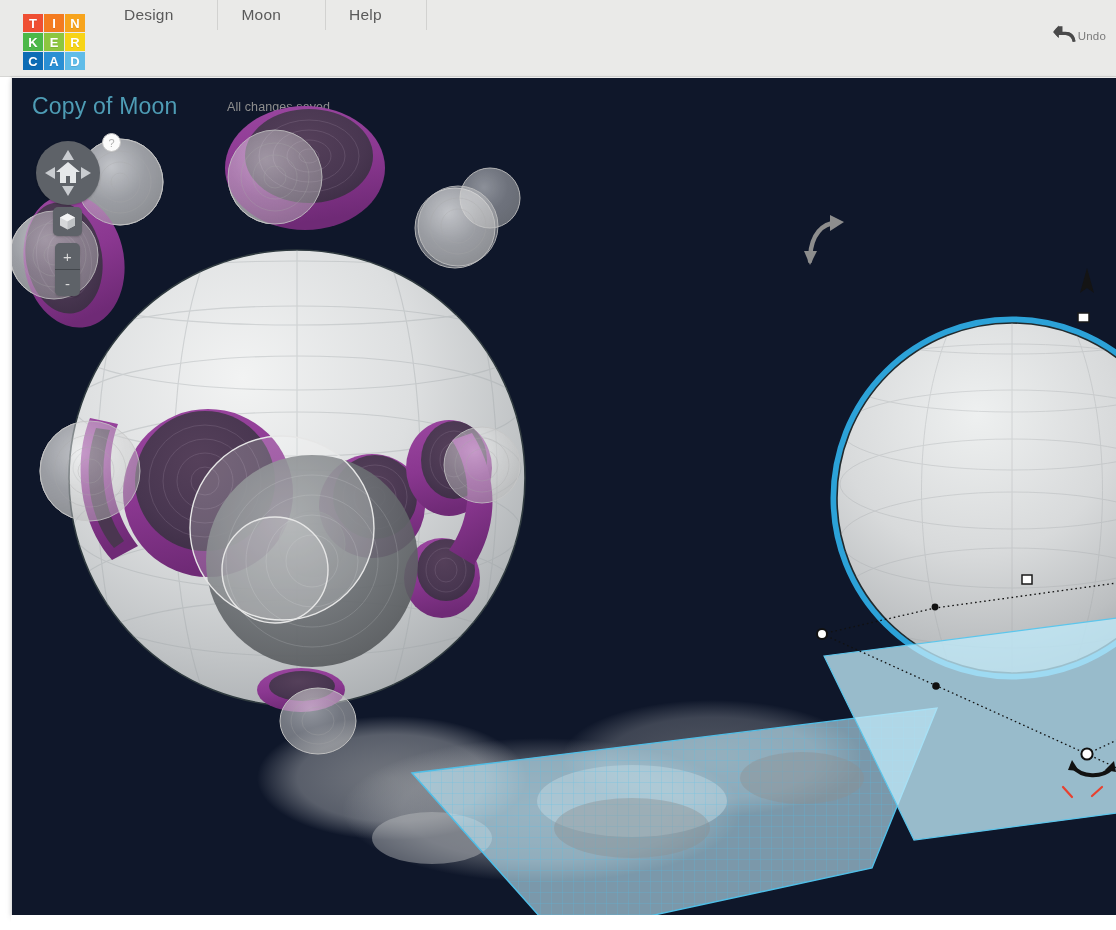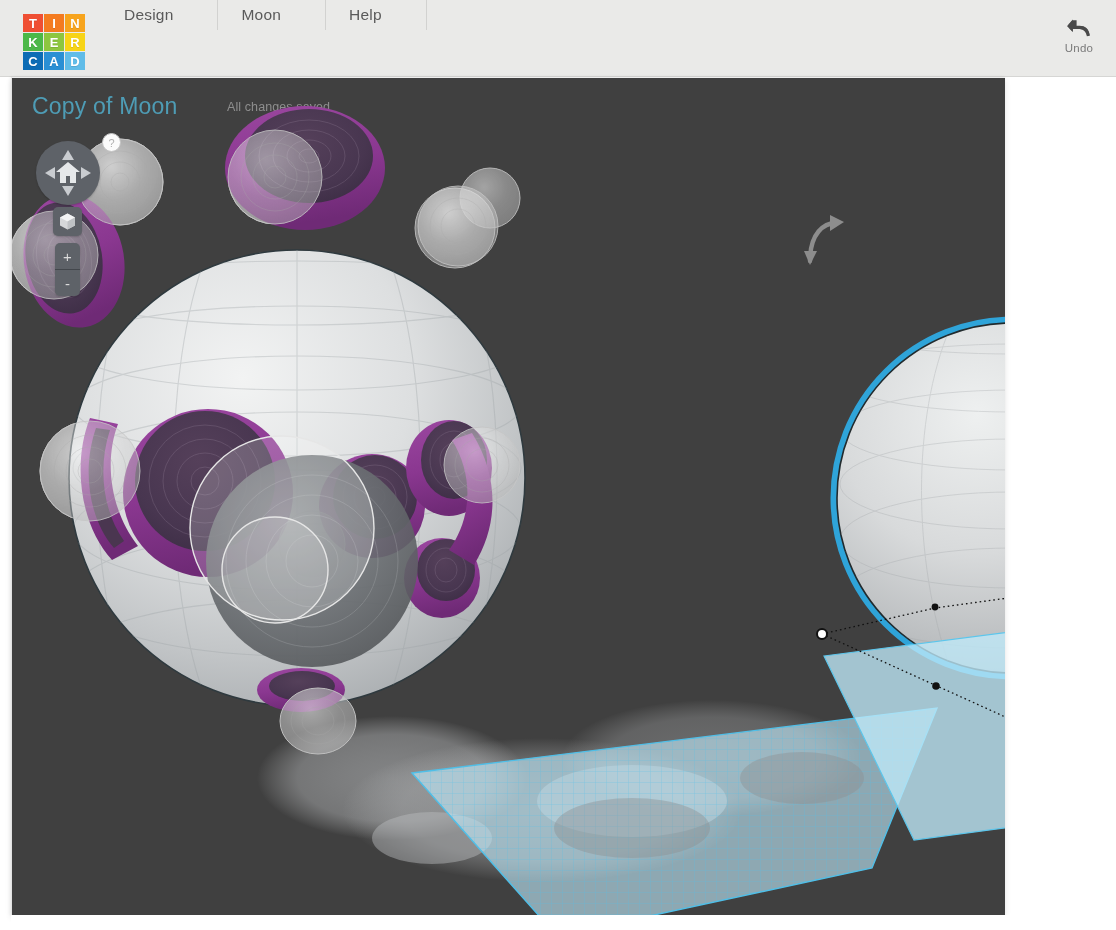--- a/index.html
+++ b/index.html
@@ -61,38 +61,38 @@
     width: 1px; height: 30px;
     background: #d2d2d0;
   }
   .menu-divider-tail {
     width: 1px; height: 30px; background: #d2d2d0;
   }
 
   .undo-btn {
     position: absolute; right: 10px; top: 8px;
     width: 54px; height: 54px;
-    display: flex; flex-direction: column;
+    display: flex; flex-direction: row;
     align-items: center; justify-content: center;
     cursor: default;
   }
   .undo-icon { width: 26px; height: 24px; display:block; }
   .undo-label {
     font-size: 11.5px;
     color: #7b7b7b;
     margin-top: 1px;
     letter-spacing: 0.2px;
   }
 
   
   .canvas-panel {
     position: absolute;
     left: 11px; top: 77px;
-    width: 994px; height: 838px;
-    background: #404040;
+    width: 1105px; height: 838px;
+    background: #0f172a;
     border-left: 1px solid #e2e2e2;
     border-top: 1px solid #eeeeee;
     box-shadow: 0 3px 6px rgba(0,0,0,0.10), -1px 0 3px rgba(0,0,0,0.05);
     overflow: hidden;
     box-sizing: border-box;
   }
   .canvas-strip-bottom {
     position: absolute; left: 11px; top: 915px;
     width: 1105px; height: 15px;
     background: #ffffff;

